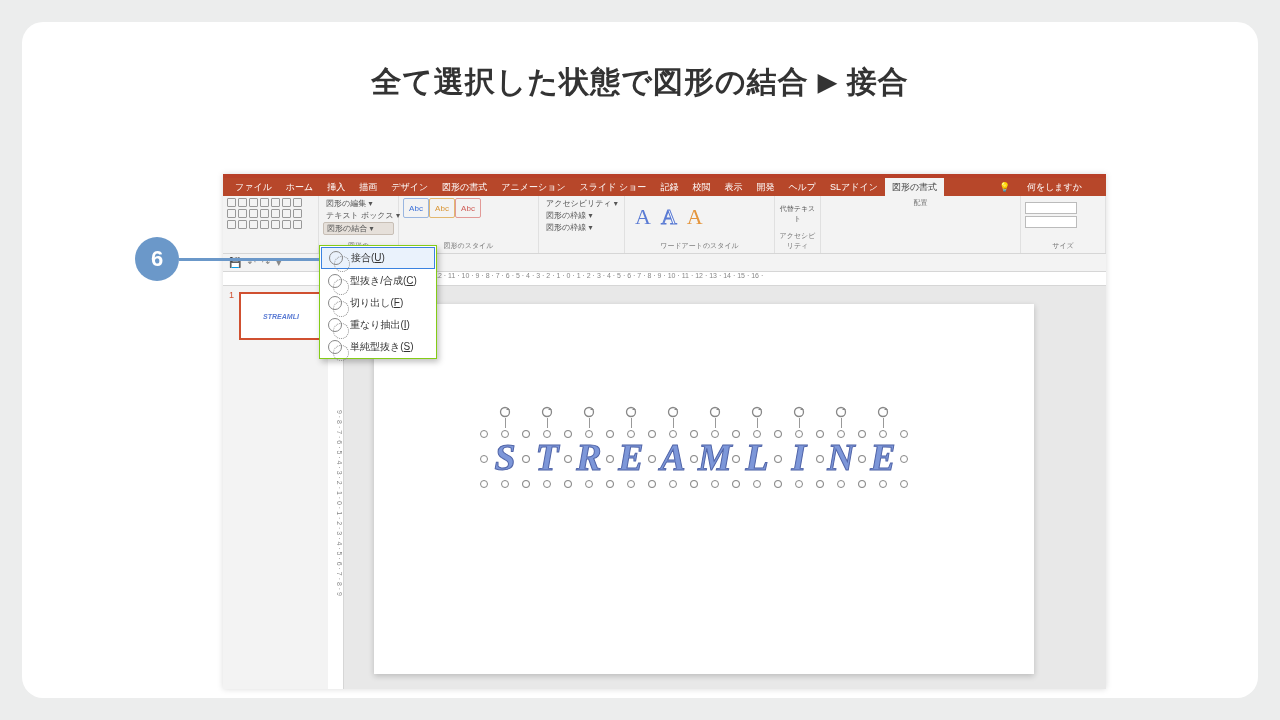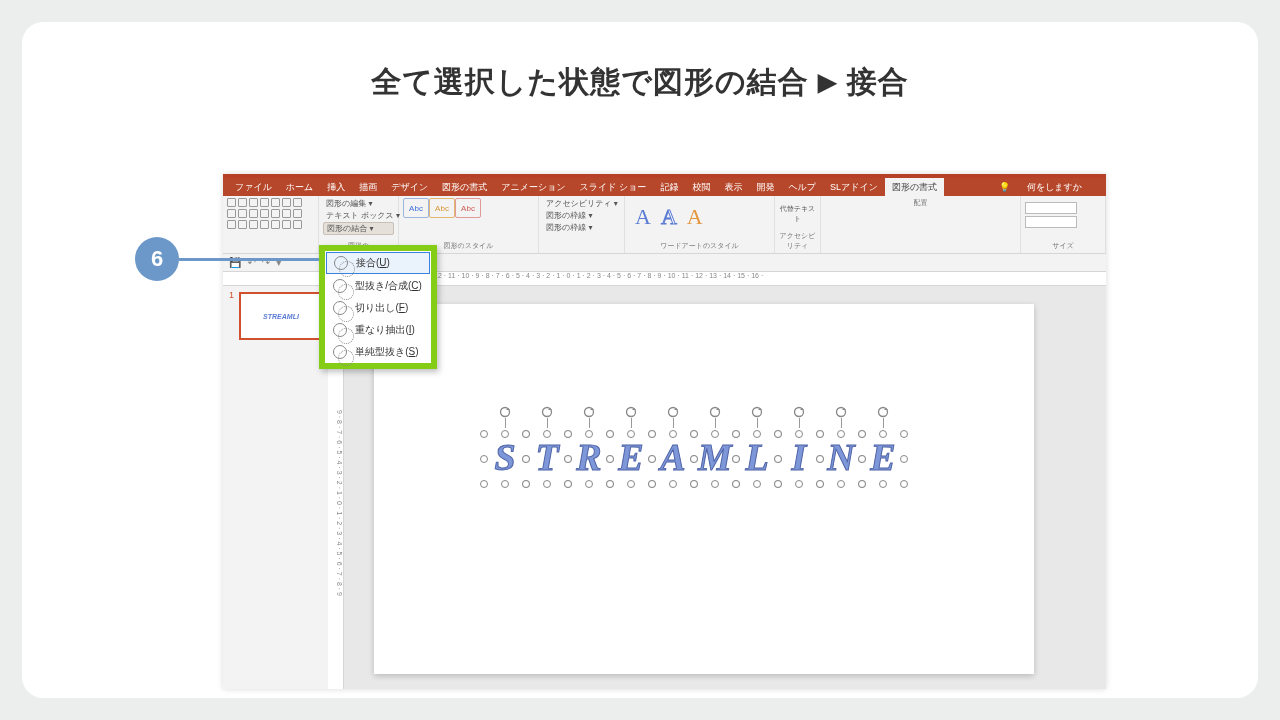--- a/index.html
+++ b/index.html
@@ -218,21 +218,21 @@
     background: #fff;
     border-radius: 50%;
   }
 
   
   .dropdown {
     position: absolute;
     left: 297px; top: 223px;
     width: 118px;
     background: #fff;
-    border: 6px solid #84cc16;
+    border: 1px solid #84cc16;
     box-shadow: 2px 3px 6px rgba(0,0,0,.25);
     font-size: 10px;
     z-index: 50;
   }
   .dropdown .item {
     display: flex;
     align-items: center;
     gap: 8px;
     padding: 4px 8px;
     color: #333;

